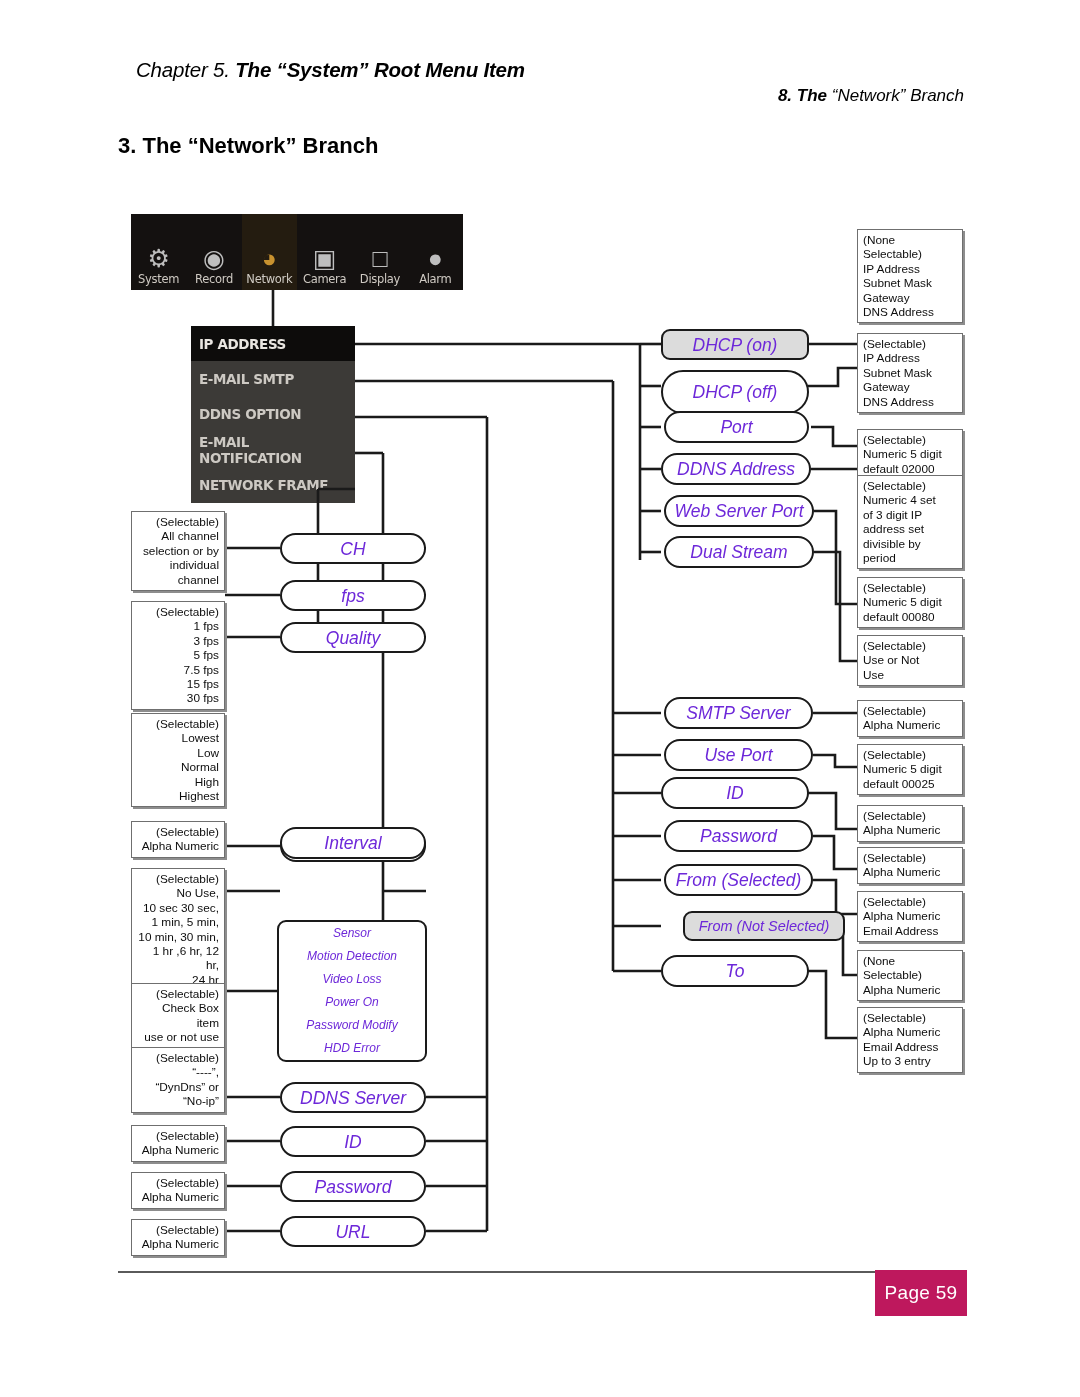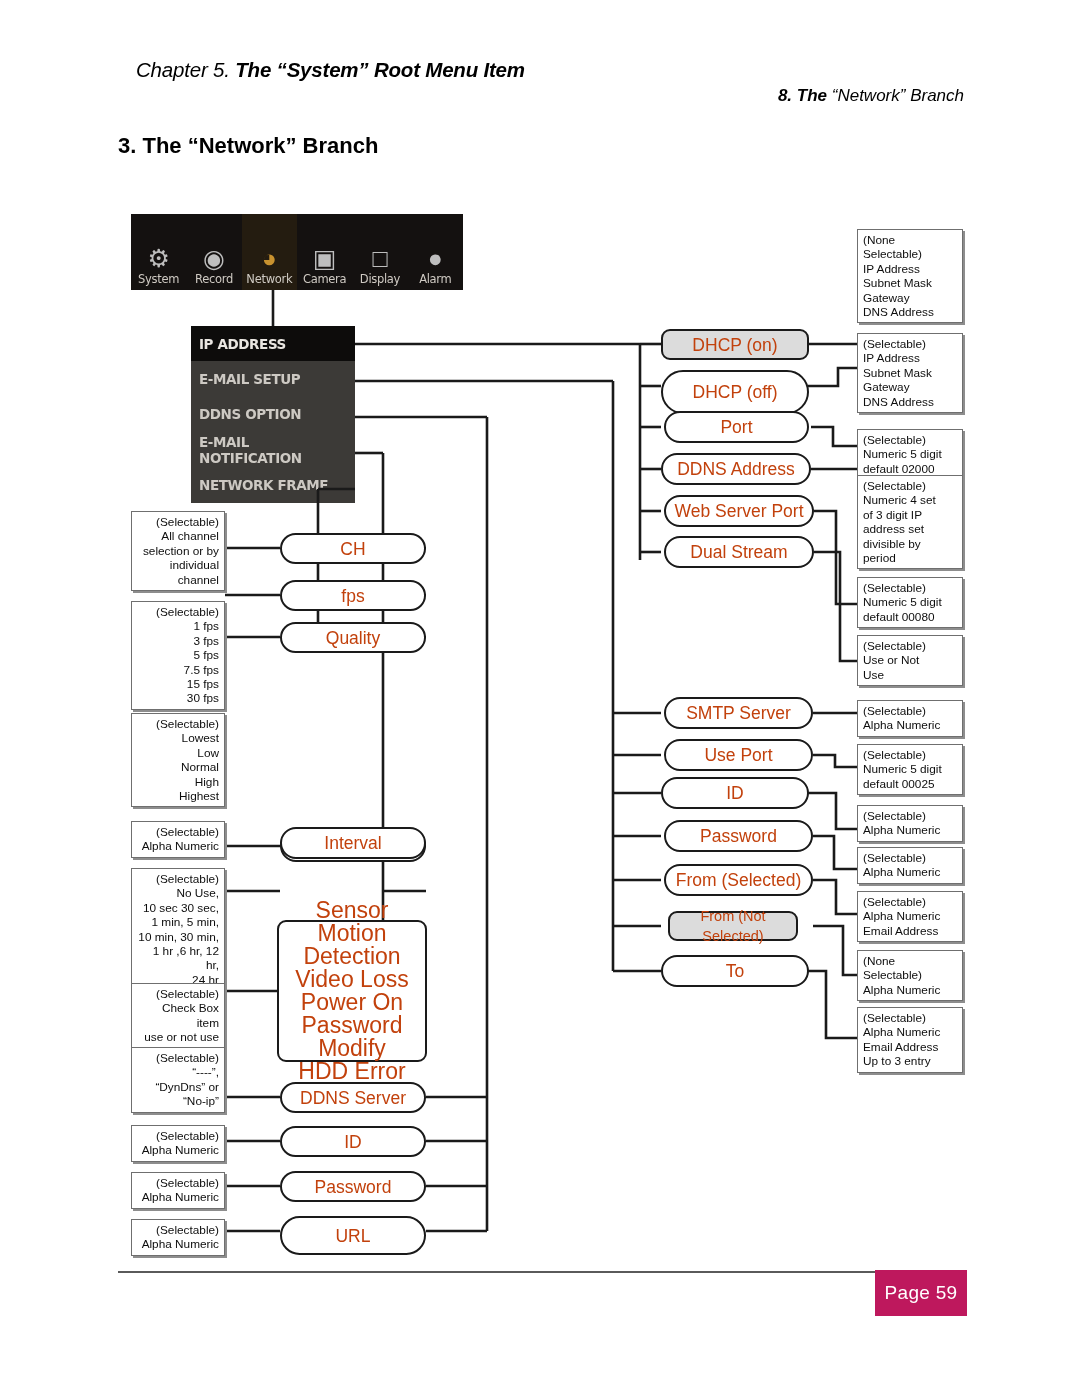--- a/index.html
+++ b/index.html
@@ -43,26 +43,26 @@
       font-size:13.5px;font-weight:bold;color:#cdc9c3;letter-spacing:-.4px;
       font-family:"DejaVu Sans",sans-serif;}
   .submenu .si.active{background:#0d0c0b;color:#e9e6e1;}
 
   
   #wires{position:absolute;left:0;top:0;width:1080px;height:1397px;}
 
   
   .node{position:absolute;box-sizing:border-box;background:#fff;border:2.2px solid #1a1a1a;
       display:flex;align-items:center;justify-content:center;text-align:center;
-      font-size:17.5px;color:#c2410c;line-height:20px;}
+      font-size:17.5px;color:#6d28d9;line-height:20px;font-style:italic;}
   .node.pill{border-radius:40px;}
   .node.rrect{border-radius:9px;}
   .node.shaded{background:#dcdcdc;}
   .node.small{font-size:14.5px;}
-  .node.multi{line-height:23px;font-size:23px;}
+  .node.multi{line-height:23px;font-size:12px;}
 
   
   .ann{position:absolute;box-sizing:border-box;background:#fff;
       border:1.6px solid #6f6f6f;
       box-shadow:2px 2px 0 0 #8d8d8d;
       font-size:11.8px;line-height:14.4px;color:#0d0d0d;padding:3px 5px 3px 5px;}
   .ann.left{text-align:right;}
   .ann.right{text-align:left;}
 </style>
 </head>
@@ -100,21 +100,21 @@
         <span class="lbl">Display</span>
       </div>
       <div class="mi">
         <span class="glyph">●</span>
         <span class="lbl">Alarm</span>
       </div>
     </div>
 
   <div class="submenu" id="submenu">
       <div class="si active">IP ADDRESS</div>
-      <div class="si">E-MAIL SETUP</div>
+      <div class="si">E-MAIL SMTP</div>
       <div class="si">DDNS OPTION</div>
       <div class="si">E-MAIL NOTIFICATION</div>
       <div class="si">NETWORK FRAME</div>
     </div>
 
   <svg id="wires" viewBox="0 0 1080 1397" xmlns="http://www.w3.org/2000/svg">
     <g fill="none" stroke="#1a1a1a" stroke-width="2.6">
 
       <path d="M273,290 L273,326"></path>
 
@@ -190,37 +190,37 @@
       <div class="node pill" style="left: 661px; top: 370px; width: 148px; height: 44px; white-space: pre-line;">DHCP (off)</div>
       <div class="node pill" style="left: 664px; top: 411px; width: 145px; height: 32px; white-space: pre-line;">Port</div>
       <div class="node pill" style="left: 661px; top: 453px; width: 150px; height: 32px; white-space: pre-line;">DDNS Address</div>
       <div class="node pill" style="left: 664px; top: 495px; width: 150px; height: 32px; white-space: pre-line;">Web Server Port</div>
       <div class="node pill" style="left: 664px; top: 536px; width: 150px; height: 32px; white-space: pre-line;">Dual Stream</div>
       <div class="node pill" style="left: 664px; top: 697px; width: 149px; height: 32px; white-space: pre-line;">SMTP Server</div>
       <div class="node pill" style="left: 664px; top: 739px; width: 149px; height: 32px; white-space: pre-line;">Use Port</div>
       <div class="node pill" style="left: 661px; top: 777px; width: 148px; height: 32px; white-space: pre-line;">ID</div>
       <div class="node pill" style="left: 664px; top: 820px; width: 149px; height: 32px; white-space: pre-line;">Password</div>
       <div class="node pill" style="left: 664px; top: 864px; width: 149px; height: 32px; white-space: pre-line;">From (Selected)</div>
-      <div class="node rrect shaded small" style="left: 668px; top: 911px; width: 130px; height: 30px; white-space: pre-line;">From (Not Selected)</div>
+      <div class="node rrect shaded small" style="left: 683px; top: 911px; width: 162px; height: 30px; white-space: pre-line;">From (Not Selected)</div>
       <div class="node pill" style="left: 661px; top: 955px; width: 148px; height: 32px; white-space: pre-line;">To</div>
       <div class="node pill" style="left: 280px; top: 533px; width: 146px; height: 31px; white-space: pre-line;">CH</div>
       <div class="node pill" style="left: 280px; top: 580px; width: 146px; height: 31px; white-space: pre-line;">fps</div>
       <div class="node pill" style="left: 280px; top: 622px; width: 146px; height: 31px; white-space: pre-line;">Quality</div>
       <div class="node pill" style="left: 280px; top: 830px; width: 146px; height: 32px; white-space: pre-line;">Mail Title</div>
       <div class="node pill" style="left: 280px; top: 827px; width: 146px; height: 32px; white-space: pre-line;">Interval</div>
       <div class="node rrect multi" style="left: 277px; top: 920px; width: 150px; height: 142px; white-space: pre-line;">Sensor
 Motion Detection
 Video Loss
 Power On
 Password Modify
 HDD Error</div>
       <div class="node pill" style="left: 280px; top: 1082px; width: 146px; height: 31px; white-space: pre-line;">DDNS Server</div>
       <div class="node pill" style="left: 280px; top: 1126px; width: 146px; height: 31px; white-space: pre-line;">ID</div>
       <div class="node pill" style="left: 280px; top: 1171px; width: 146px; height: 31px; white-space: pre-line;">Password</div>
-      <div class="node pill" style="left: 280px; top: 1216px; width: 146px; height: 39px; white-space: pre-line;">URL</div>
+      <div class="node pill" style="left: 280px; top: 1216px; width: 146px; height: 31px; white-space: pre-line;">URL</div>
       <div class="ann right" style="left: 857px; top: 229px; width: 106px; white-space: pre-line;">(None
 Selectable)
 IP Address
 Subnet Mask
 Gateway
 DNS Address</div>
       <div class="ann right" style="left: 857px; top: 333px; width: 106px; white-space: pre-line;">(Selectable)
 IP Address
 Subnet Mask
 Gateway

